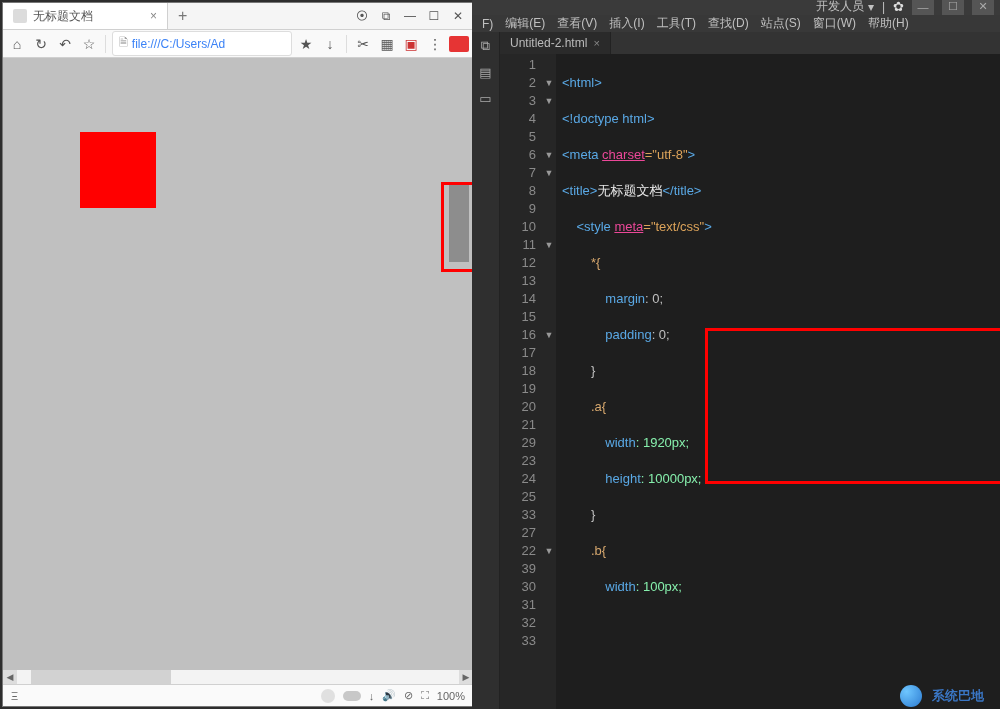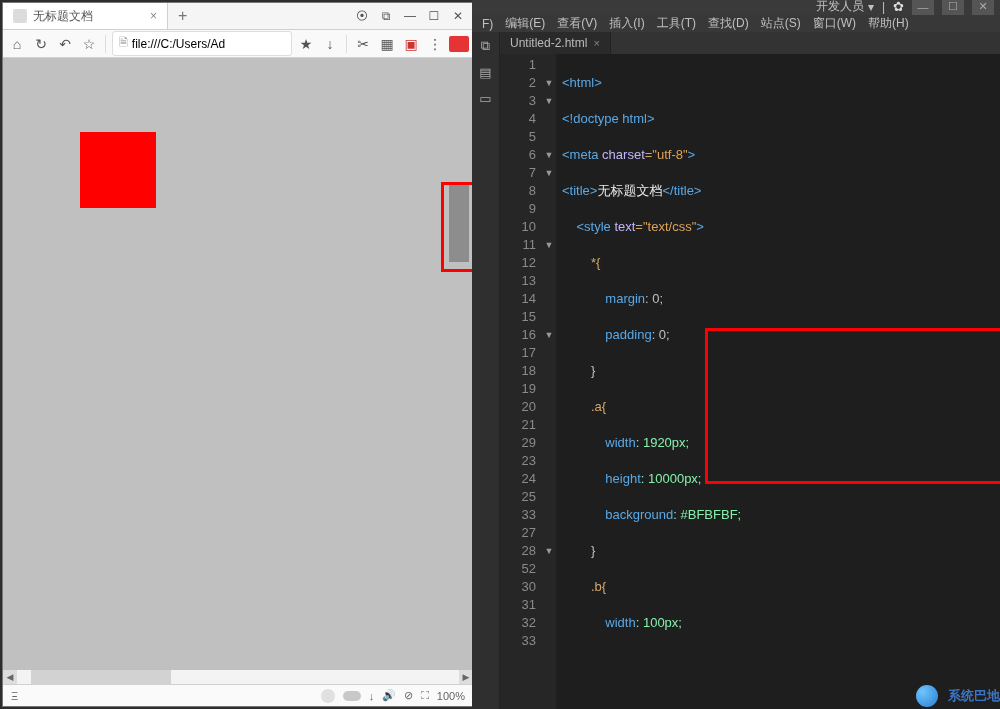--- a/index.html
+++ b/index.html
@@ -13,21 +13,21 @@
 .tab .file-icon { width: 14px; height: 14px; background: #dcdcdc; border-radius: 2px; }
 .tab .close { margin-left: auto; color: #888; font-size: 12px; }
 .newtab { padding: 0 10px; color: #777; font-size: 16px; }
 .win-ctrls { margin-left: auto; display: flex; align-items: center; gap: 6px; padding-right: 6px; }
 .win-ctrls span { width: 18px; height: 18px; display: flex; align-items: center; justify-content: center; font-size: 12px; color: #555; }
 
 .addrbar { height: 28px; border-bottom: 1px solid #d0d0d0; display: flex; align-items: center; padding: 0 4px; gap: 4px; background: #f9f9f9; }
 .addrbar .icon { width: 20px; height: 20px; display: flex; align-items: center; justify-content: center; color: #555; font-size: 14px; }
 .addrbox { flex: 1; display: flex; align-items: center; gap: 4px; border: 1px solid #ddd; border-radius: 3px; padding: 2px 6px; font-size: 12px; background: #fff; }
 .addrbox .lock { color: #888; font-size: 11px; }
-.addrbox .urltext { color: #000000; }
+.addrbox .urltext { color: #3b82f6; }
 .addrbar .sep { width: 1px; height: 18px; background: #ddd; margin: 0 2px; }
 .red-ext { width: 20px; height: 16px; background: #e63434; border-radius: 2px; }
 
 .viewport { flex: 1; position: relative; background: #c0c0c0; overflow: hidden; }
 .redbox { position: absolute; left: 77px; top: 74px; width: 76px; height: 76px; background: #ff0000; }
 .scroll-thumb { position: absolute; right: 4px; top: 124px; width: 20px; height: 80px; background: rgba(120,120,120,.7); }
 .scroll-highlight { position: absolute; right: -2px; top: 124px; width: 34px; height: 90px; border: 3px solid #ff0000; pointer-events: none; }
 
 .hscroll { height: 14px; background: #eee; display: flex; align-items: center; }
 .hscroll .harrow { width: 14px; height: 14px; background: #ddd; display: flex; align-items: center; justify-content: center; font-size: 9px; color: #666; }
@@ -59,33 +59,33 @@
 .file-tab .close { color: #888; font-size: 11px; }
 
 .code-scroll { flex: 1; display: flex; position: relative; font-family: Consolas, monospace; font-size: 13px; line-height: 18px; }
 .gutter { width: 42px; background: #262626; color: #8a8a8a; text-align: right; padding: 2px 6px 0 0; }
 .fold-col { width: 14px; background: #262626; color: #999; padding-top: 2px; font-size: 9px; }
 .fold-col div { height: 18px; text-align: center; }
 .codebody { flex: 1; padding: 2px 6px; white-space: pre; background: #1e1e1e; position: relative; }
 .codeline { height: 18px; }
 
 .tag { color: #5aa9e6; }
-.attr { color: #c4b5fd; }
+.attr { color: #ec4899; text-decoration: underline; }
 .str { color: #dca35a; }
 .prop { color: #5aa9e6; }
 .val { color: #86efac; }
 .sel { color: #d7a86e; }
 .punc { color: #c0c0c0; }
 .txt { color: #eaeaea; }
 .brace { color: #c0c0c0; }
 
 .code-highlight { position: absolute; left: 149px; top: 274px; width: 330px; height: 156px; border: 3px solid #ff0000; pointer-events: none; }
 
 
-.watermark { position: absolute; right: 0; bottom: 2px; display: flex; align-items: center; gap: 10px; font-size: 13px; color: #3a76c4; font-weight: bold; }
+.watermark { position: absolute; right: 16px; bottom: 2px; display: flex; align-items: center; gap: 10px; font-size: 13px; color: #3a76c4; font-weight: bold; }
 .watermark .logo { width: 22px; height: 22px; background: radial-gradient(circle at 30% 30%, #6ec6ff, #2c7bd1); border-radius: 50%; }
 </style>
 </head>
 <body>
 
 <div class="browser">
   <div class="tab-strip">
     <div class="tab">
       <span class="file-icon"></span>
       <span>无标题文档</span>
@@ -209,22 +209,22 @@
             <div>18</div>
             <div>19</div>
             <div>20</div>
             <div>21</div>
             <div>29</div>
             <div>23</div>
             <div>24</div>
             <div>25</div>
             <div>33</div>
             <div>27</div>
-            <div>28</div>
-            <div>52</div>
+            <div>22</div>
+            <div>39</div>
             <div>30</div>
             <div>31</div>
             <div>32</div>
             <div>33</div>
         </div>
         <div class="fold-col">
           <div></div>
             <div>▼</div>
             <div>▼</div>
             <div></div>
@@ -256,29 +256,28 @@
             <div></div>
             <div></div>
             <div></div>
             <div></div>
         </div>
         <div class="codebody">
 <div class="codeline"><span class="tag">&lt;html&gt;</span></div>
 <div class="codeline"><span class="tag">&lt;!doctype html&gt;</span></div>
 <div class="codeline"><span class="tag">&lt;meta </span><span class="attr">charset</span><span class="str">="utf-8"</span><span class="tag">&gt;</span></div>
 <div class="codeline"><span class="tag">&lt;title&gt;</span><span class="txt">无标题文档</span><span class="tag">&lt;/title&gt;</span></div>
-<div class="codeline"><span class="tag">    &lt;style </span><span class="attr">text</span><span class="str">="text/css"</span><span class="tag">&gt;</span></div>
+<div class="codeline"><span class="tag">    &lt;style </span><span class="attr">meta</span><span class="str">="text/css"</span><span class="tag">&gt;</span></div>
 <div class="codeline"><span class="sel">        *{</span></div>
 <div class="codeline"><span class="prop">            margin</span><span class="punc">: 0;</span></div>
 <div class="codeline"><span class="prop">            padding</span><span class="punc">: 0;</span></div>
 <div class="codeline"><span class="brace">        }</span></div>
 <div class="codeline"><span class="sel">        .a{</span></div>
 <div class="codeline"><span class="prop">            width</span><span class="val">: 1920px;</span></div>
 <div class="codeline"><span class="prop">            height</span><span class="val">: 10000px;</span></div>
-<div class="codeline"><span class="prop">            background</span><span class="val">: #BFBFBF;</span></div>
 <div class="codeline"><span class="brace">        }</span></div>
 <div class="codeline"><span class="sel">        .b{</span></div>
 <div class="codeline"><span class="prop">            width</span><span class="val">: 100px;</span></div>
 
 
 
 
 
 
 

